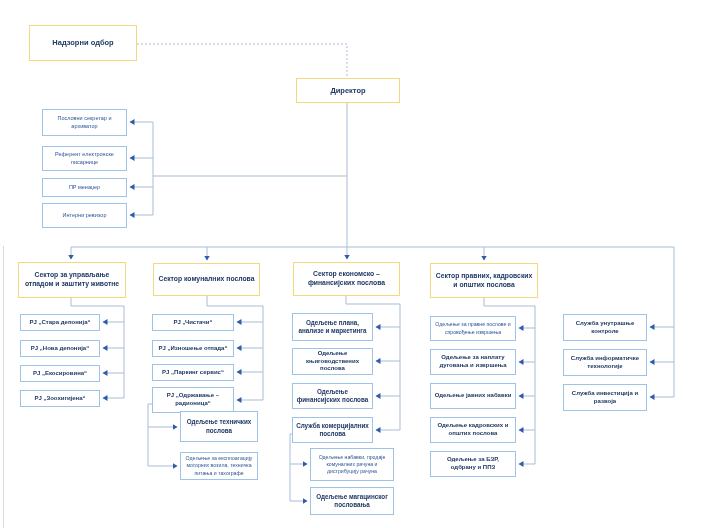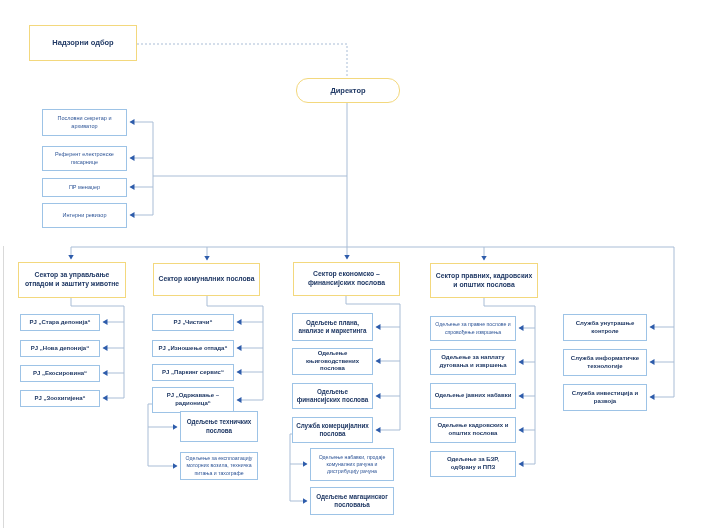--- a/index.html
+++ b/index.html
@@ -89,21 +89,21 @@
 
       <path d="M674,327 L650,327" marker-end="url(#arr)"></path>
       <path d="M674,362 L650,362" marker-end="url(#arr)"></path>
       <path d="M674,397 L650,397" marker-end="url(#arr)"></path>
     </g>
   </svg>
 
   <div class="page-edge" style="left:3px;top:246px;width:1px;height:282px;"></div>
 
   <div class="node gold big" style="left:29px;top:25px;width:108px;height:36px;">Надзорни одбор</div>
-  <div class="node gold big" style="left:296px;top:78px;width:104px;height:25px;border-radius:12px;">Директор</div>
+  <div class="node gold big" style="left:296px;top:78px;width:104px;height:25px;">Директор</div>
 
   <div class="node blue small staff" style="left:42px;top:109px;width:85px;height:27px;">Пословни секретар и архиватор</div>
   <div class="node blue small staff" style="left:42px;top:146px;width:85px;height:25px;">Референт електронске писарнице</div>
   <div class="node blue small staff" style="left:42px;top:178px;width:85px;height:19px;">ПР менаџер</div>
   <div class="node blue small staff" style="left:42px;top:203px;width:85px;height:25px;">Интерни ревизор</div>
 
   <div class="node gold" style="left:18px;top:262px;width:108px;height:36px;">Сектор за управљање отпадом и заштиту животне</div>
   <div class="node gold" style="left:153px;top:263px;width:107px;height:33px;">Сектор комуналних послова</div>
   <div class="node gold" style="left:293px;top:262px;width:107px;height:34px;">Сектор економско – финансијских послова</div>
   <div class="node gold" style="left:430px;top:263px;width:108px;height:35px;">Сектор правних, кадровских и општих послова</div>

